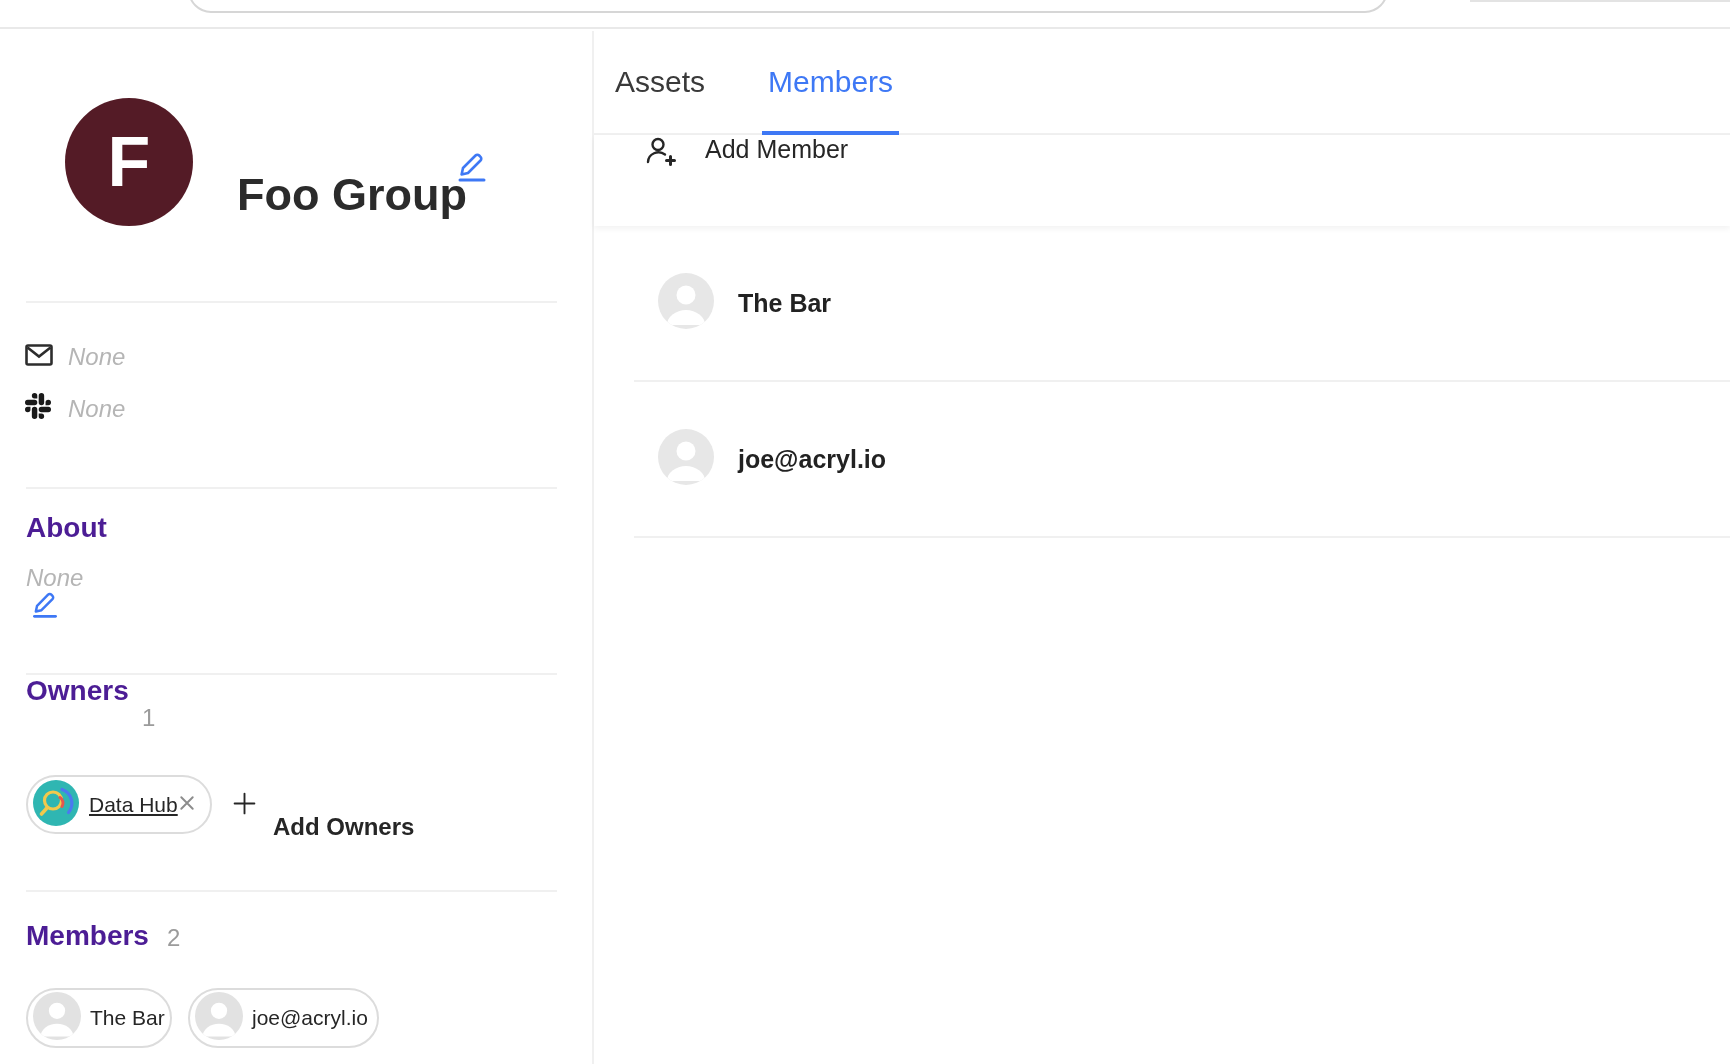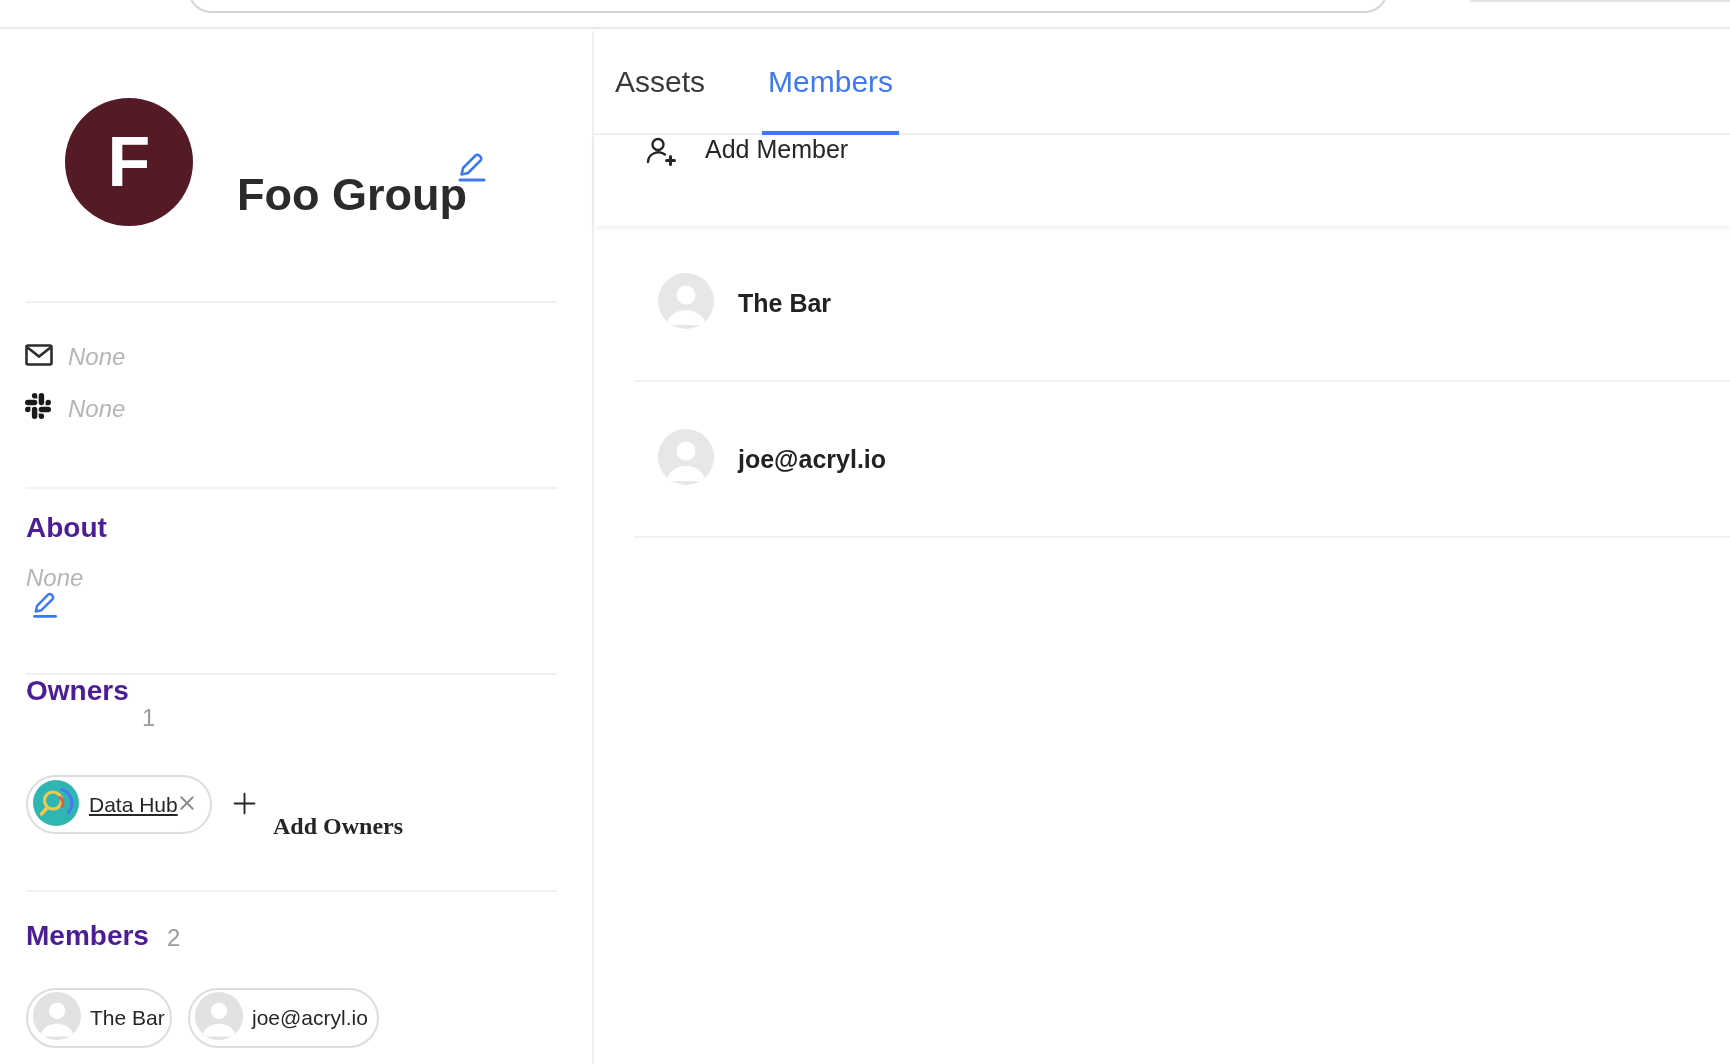--- a/index.html
+++ b/index.html
@@ -43,21 +43,21 @@
   .pill { position:absolute; display:flex; align-items:center; background:#fff;
     border:2px solid #dcdcdc; border-radius:31px; }
   .owner-chip { left:26px; top:744px; width:186px; height:59px; padding-left:5px; }
   .pill-label { margin-left:10px; font-size:21px; color:#262626; white-space:nowrap;text-decoration:underline; }
   .chip-close { margin-left:auto; margin-right:15px; background:none; border:none; cursor:pointer;
     width:16px; height:16px; display:flex; align-items:center; }
 
   .add-owners { position:absolute; left:232px; top:744px; height:59px; display:flex;
     align-items:center; background:none; border:none; cursor:pointer; }
   .add-owners-label { margin-left:16px; font-size:24px; font-weight:600; color:#262626;
-    font-family:Liberation Serif, serif;margin-top:44px; }
+    font-family:Liberation Sans, sans-serif;margin-top:44px; }
 
   .member-chip-1 { left:26px; top:957px; width:146px; height:60px; padding-left:5px; }
   .member-chip-2 { left:188px; top:957px; width:191px; height:60px; padding-left:5px; }
   .chip-label { margin-left:9px; font-size:21px; color:#262626; white-space:nowrap; }
 
   
   .content { position:absolute; left:592px; top:31px; right:0; bottom:0; background:#fff;
     border-left:2px solid #f0f0f0; }
   .tabbar { position:relative; height:104px; border-bottom:2px solid #f0f0f0;
     display:flex; align-items:stretch; padding-left:21px; }

